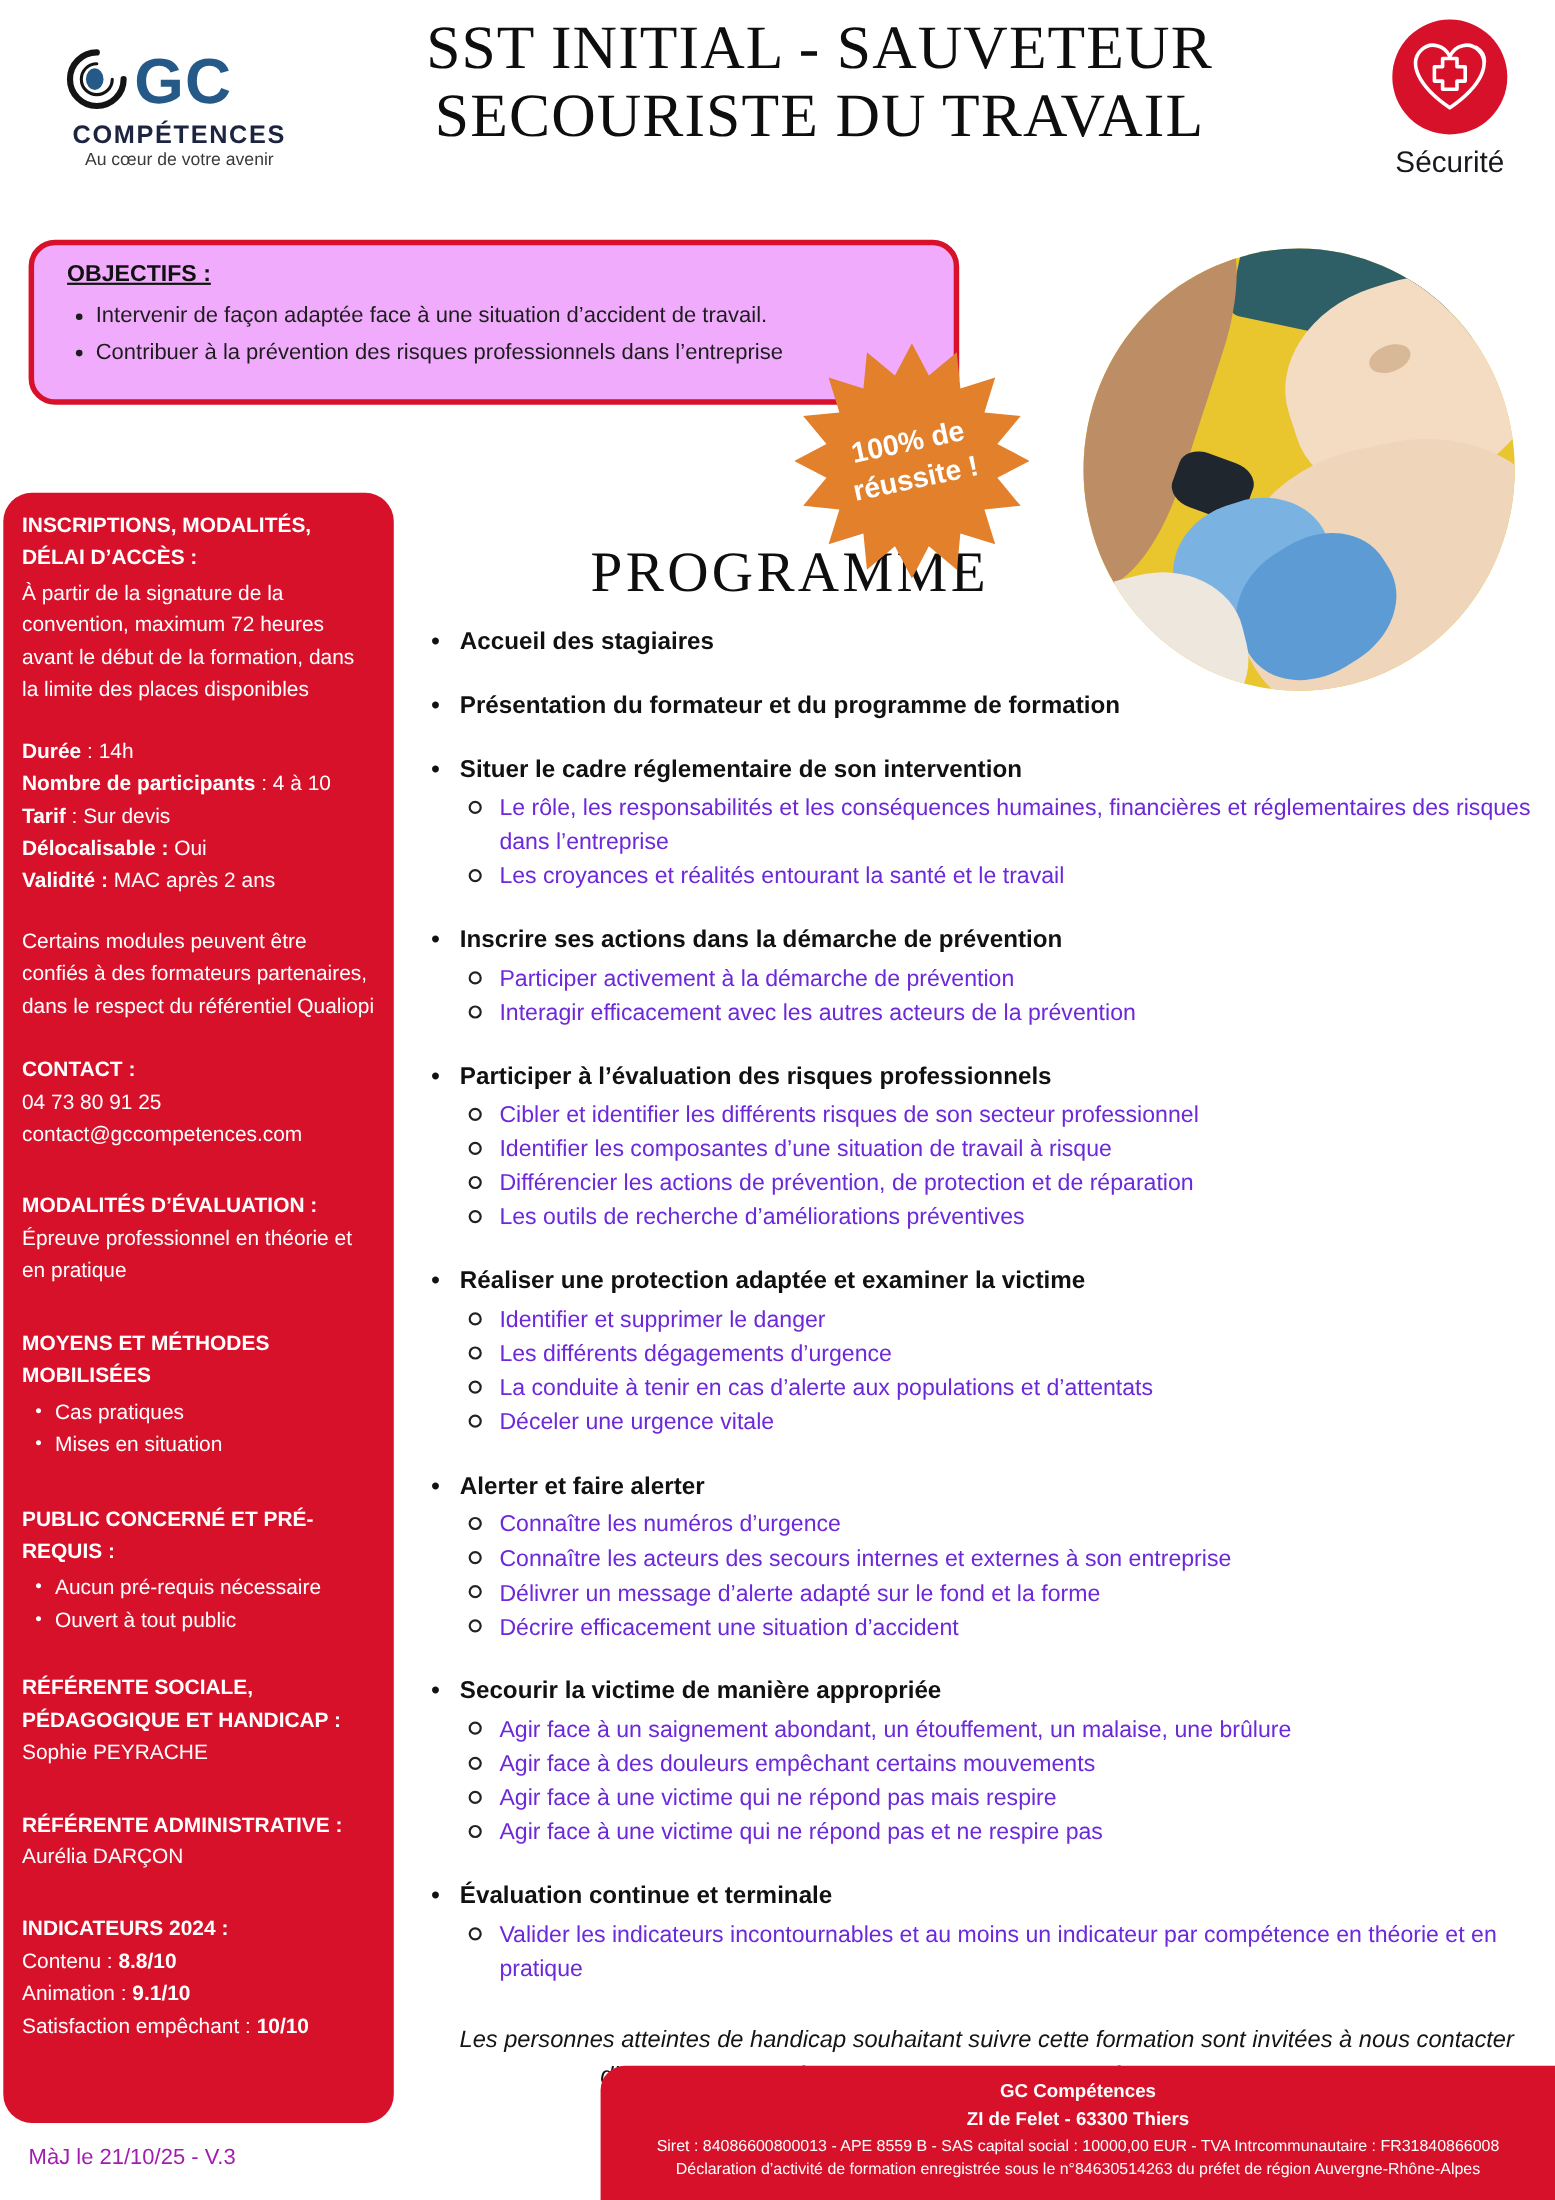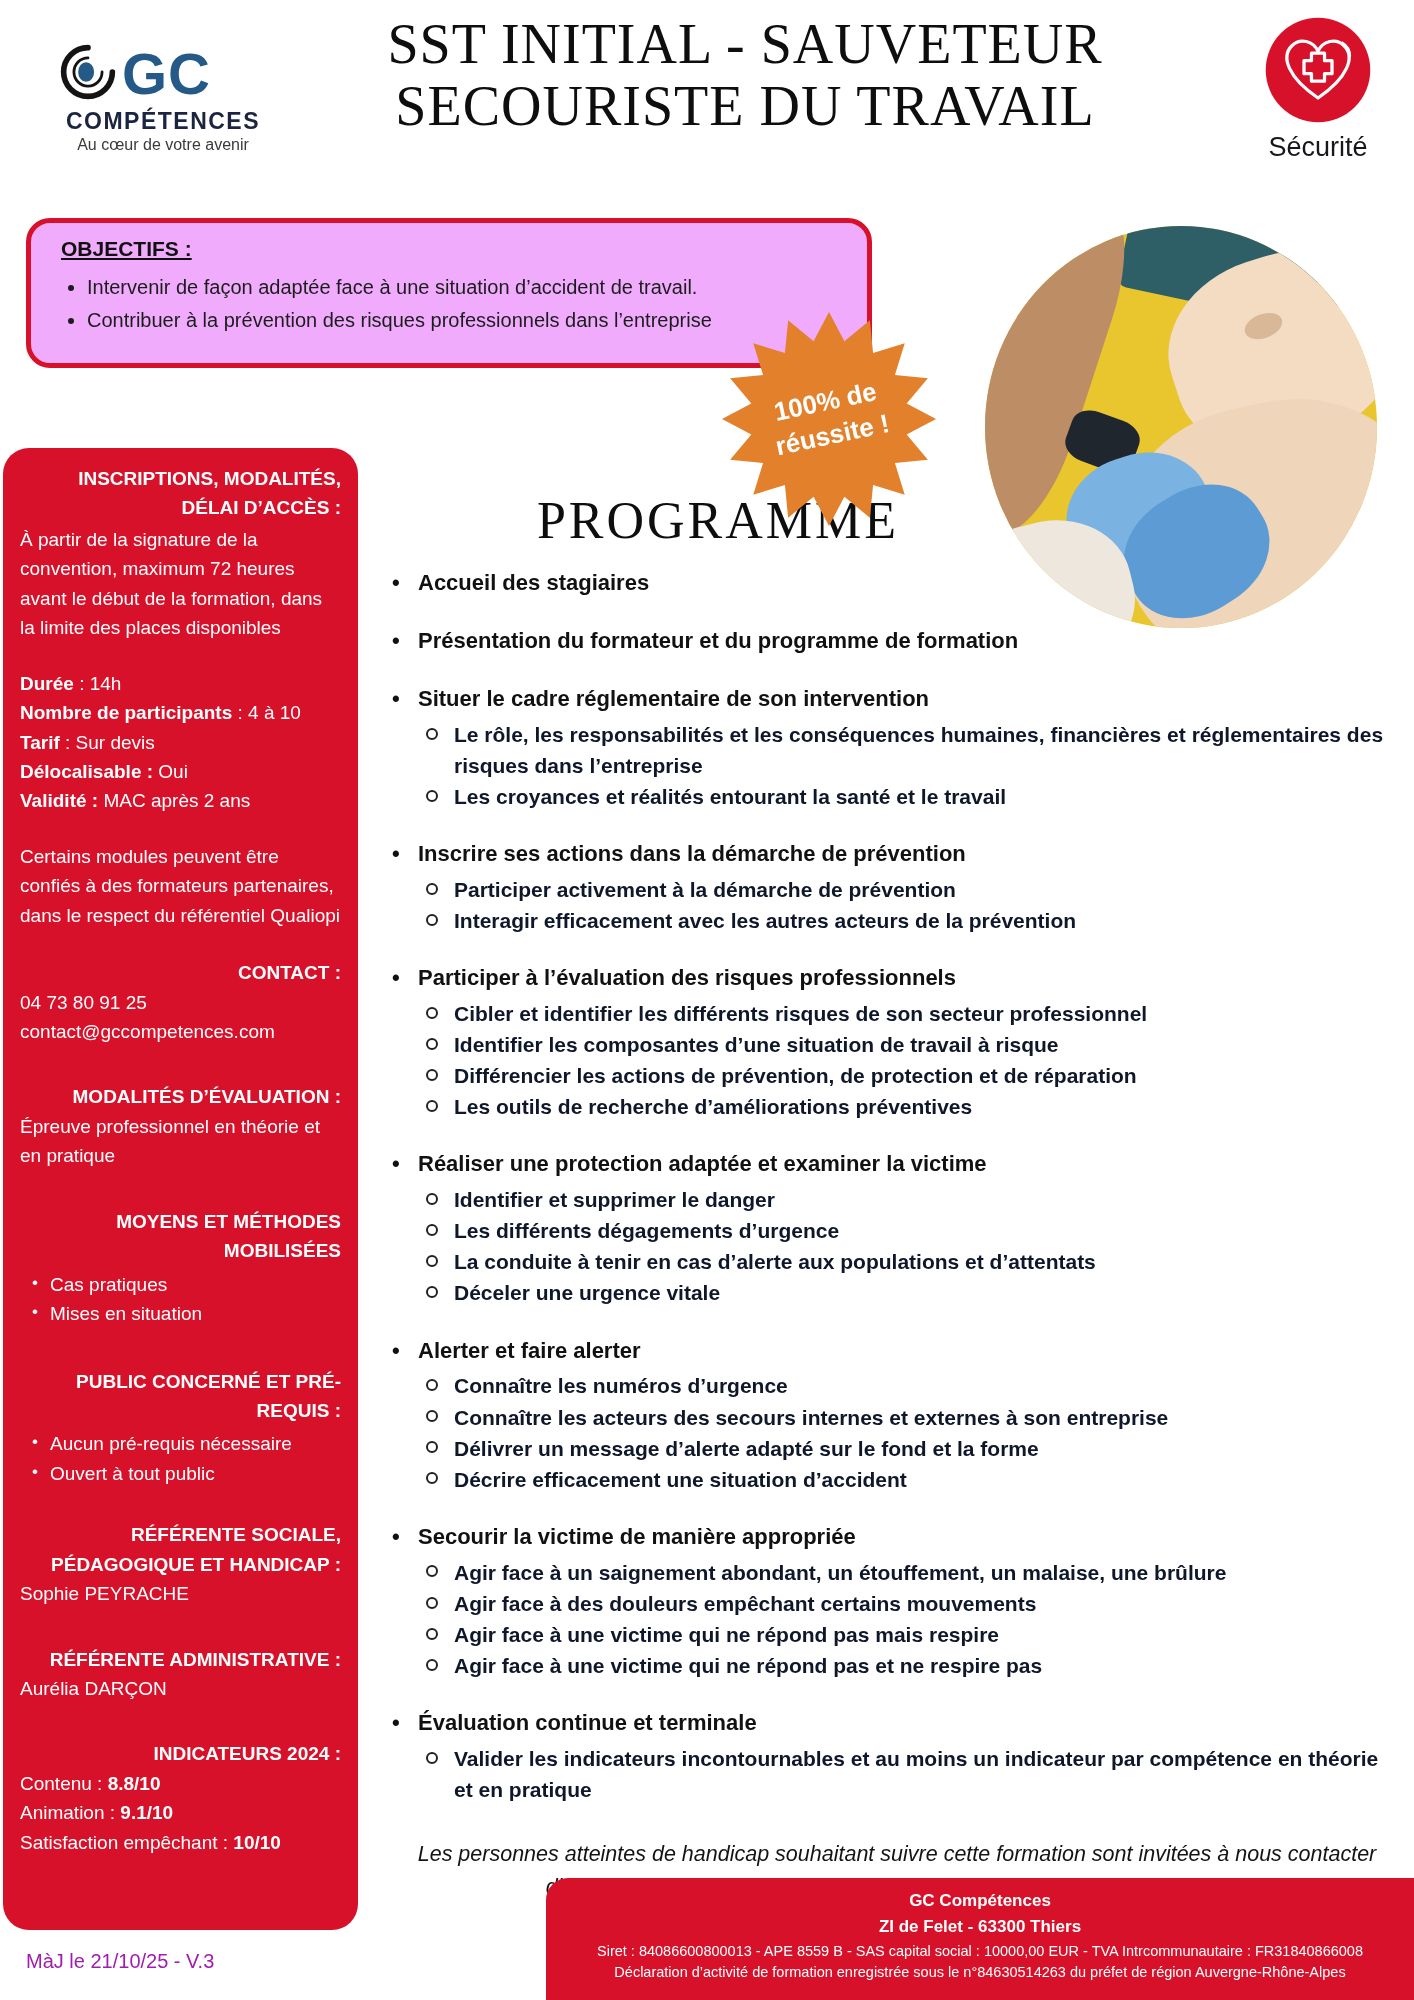--- a/index.html
+++ b/index.html
@@ -48,21 +48,21 @@
   .ph-arm{left:1%;top:-10%;width:27%;height:88%;background:#BD8E66;border-radius:44%/32%;transform:rotate(18deg);}
   .ph-watch{left:21%;top:47%;width:18%;height:13%;background:#20262E;border-radius:32%;transform:rotate(20deg);}
   .ph-glove1{left:21%;top:57%;width:37%;height:31%;background:#7AB2E2;border-radius:46%;transform:rotate(-18deg);}
   .ph-glove2{left:35%;top:66%;width:38%;height:30%;background:#5C9BD3;border-radius:46%;transform:rotate(-32deg);}
   .ph-fabric{left:-8%;bottom:-12%;width:46%;height:38%;background:#EDE7DE;border-radius:45%;transform:rotate(-14deg);}
   
   .sidebar{
     position:absolute;left:3px;top:448px;width:355px;height:1482px;background:#D8112B;color:#fff;
     border-radius:26px;box-sizing:border-box;padding:16px 17px;font-size:19px;line-height:1.55;
   }
-  .sb-h{font-weight:bold;text-align:right;}
+  .sb-h{font-weight:bold;text-align:left;}
   .sb-body{margin-top:2px;}
   .sb-details{margin-top:26px;}
   .sb-note{margin-top:26px;}
   .sb-contact{margin-top:28px;}
   .sb-eval{margin-top:36px;}
   .sb-methods{margin-top:36px;}
   .sb-audience{margin-top:38px;}
   .sb-refsoc{margin-top:32px;}
   .sb-refadm{margin-top:36px;}
   .sb-indic{margin-top:36px;}
@@ -73,21 +73,21 @@
   .program{position:absolute;left:388px;top:492px;width:1010px;}
   .program-title{
     margin:0 0 18px 0;width:660px;text-align:center;font-family:"Liberation Serif",serif;
     font-weight:400;font-size:52px;letter-spacing:3px;color:#0e0e0e;line-height:1.1;
   }
   .prog-list{position:relative;z-index:3;}
   .prog-group{margin-bottom:26px;}
   .prog-title{position:relative;padding-left:30px;font-weight:bold;font-size:22px;line-height:1.45;color:#111;}
   .prog-title::before{content:"•";position:absolute;left:4px;top:0;font-size:22px;}
   .prog-subs{list-style:none;margin:4px 0 0 0;padding:0;}
-  .prog-subs li{position:relative;padding-left:66px;font-size:21px;line-height:1.48;color:#0f172a;font-weight:bold;}
+  .prog-subs li{position:relative;padding-left:66px;font-size:21px;line-height:1.48;color:#6d28d9;}
   .prog-subs li::before{content:"";position:absolute;left:38px;top:0.42em;width:8px;height:8px;
     border:2.5px solid #222;border-radius:50%;}
   
   .handicap-note{
     position:absolute;left:392px;top:1838px;width:1010px;margin:0;text-align:center;
     font-style:italic;font-size:21.5px;line-height:1.55;color:#141414;
   }
   .footer{
     position:absolute;left:546px;top:1878px;width:868px;height:122px;background:#D8112B;color:#fff;
     border-radius:22px 0 0 0;box-sizing:border-box;padding:10px 20px;z-index:4;text-align:center;

